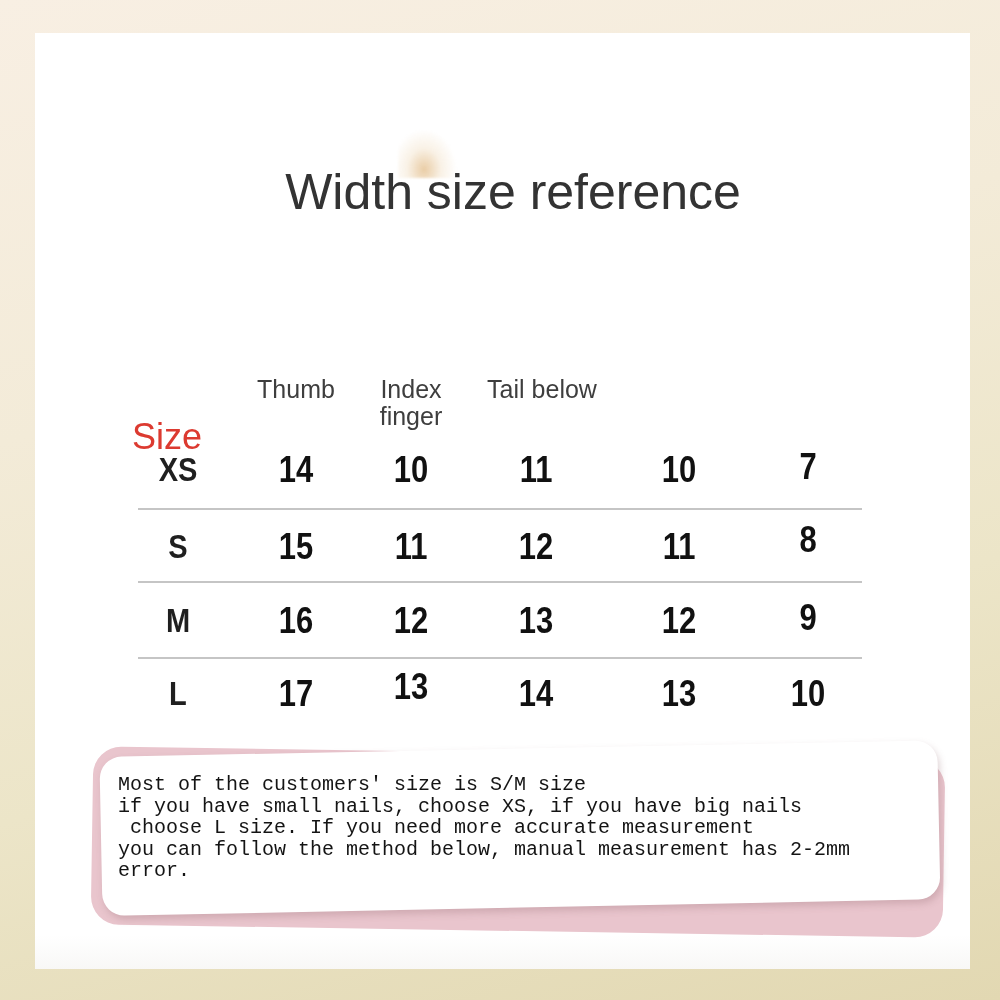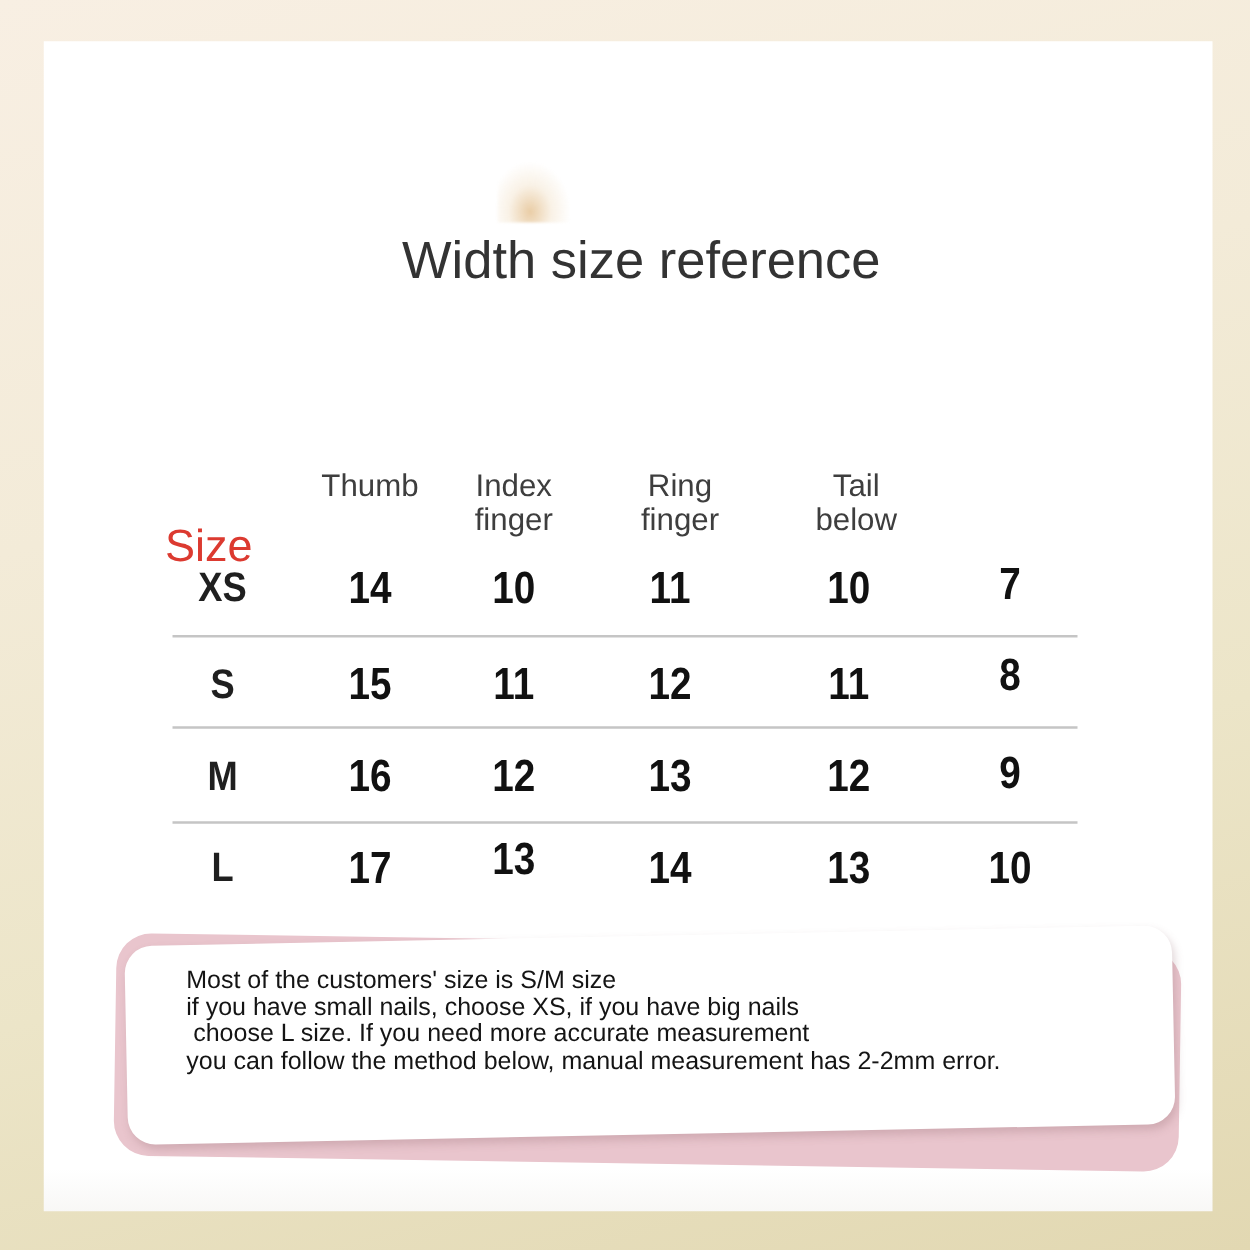--- a/index.html
+++ b/index.html
@@ -18,24 +18,24 @@
     content:"";position:absolute;left:0;right:0;bottom:0;height:34px;
     background:linear-gradient(to bottom,rgba(0,0,0,0),rgba(120,110,80,0.05));
     pointer-events:none;
   }
   .smudge{
     position:absolute;left:398px;top:130px;width:58px;height:48px;
     background:radial-gradient(ellipse at 45% 82%,rgba(222,178,118,0.65) 0%,rgba(240,220,190,0.38) 38%,rgba(255,255,255,0) 72%);
     filter:blur(1px);
   }
   .title{
-    position:absolute;top:186px;left:0;right:0;
+    position:absolute;top:170px;left:0;right:0;
     margin-left:26px;
     text-align:center;
-    font-size:42px;line-height:44px;font-weight:400;
+    font-size:50px;line-height:44px;font-weight:400;
     color:#333333;
   }
   
   .size-table{position:absolute;left:115px;top:364px;width:750px;}
   .trow{
     display:grid;
     grid-template-columns:114px 134px 96px 154px 132px 120px;
     position:relative;
   }
   .trow.head{height:66px;align-items:start;}
@@ -89,44 +89,42 @@
     transform:rotate(0.9deg);
   }
   .note-white{
     position:absolute;left:101px;top:757px;width:838px;height:159px;
     background:#ffffff;border-radius:22px;
     transform:rotate(-1.15deg);transform-origin:0% 50%;
     box-shadow:2px 4px 7px rgba(150,110,115,0.30);
   }
   .note-text{position:absolute;left:118px;top:774px;width:800px;}
   .note-line{
-    font-family:Liberation Sans, sans-serif;
+    font-family:Liberation Mono, monospace;
     font-size:20px;line-height:21.6px;
     color:#141414;
     white-space:pre-wrap;
-    margin-left:31px;
   }
 </style>
 </head>
 <body>
 
 <div class="frame">
   <div class="content"></div>
 
   <div class="smudge"></div>
 
   <div class="title">Width size reference</div>
 
   <div class="size-table">
 
     <div class="trow head">
       <div class="hcell c-size">Size</div>
       <div class="hcell c-thumb">Thumb</div>
       <div class="hcell c-index">Index finger</div>
-      <div class="hcell c-ring">Ring finger</div>
       <div class="hcell c-tail">Tail below</div>
     </div>
 
     <div class="trow data r-xs sep">
       <div class="lcell">XS</div>
       <div class="ncell v0">14</div>
       <div class="ncell v1">10</div>
       <div class="ncell v2">11</div>
       <div class="ncell v3">10</div>
       <div class="ncell v4">7</div>

